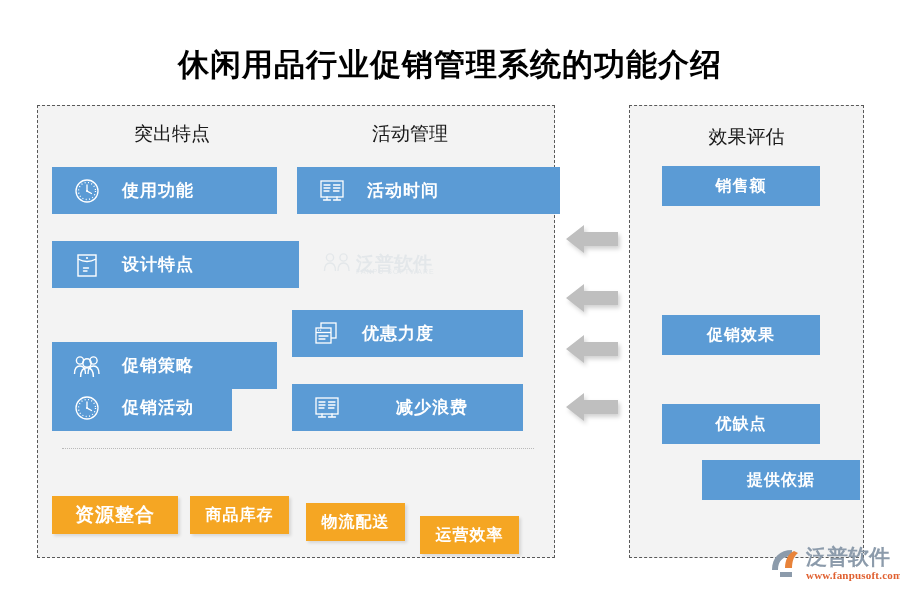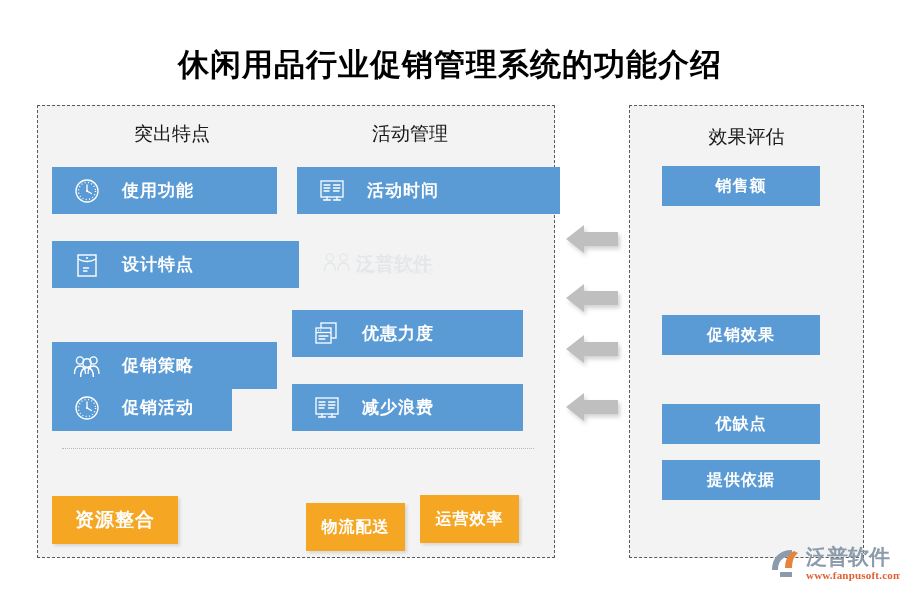--- a/index.html
+++ b/index.html
@@ -77,21 +77,21 @@
   .rbox .label { font-size: 16px; }
 
   
   .orangebox {
     position: absolute;
     background: #F5A623;
     display: flex; align-items: center; justify-content: center;
     color: #ffffff;
     font-family: "Liberation Serif", "DejaVu Serif", serif;
     font-weight: bold;
-    height: 48px;
+    height: 38px;
     box-shadow: 2px 2px 3px rgba(0,0,0,0.12);
   }
   .orangebox .label { white-space: nowrap; letter-spacing: 1px; }
 
   
   #sep-dotted {
     position: absolute;
     left: 62px; top: 448px; width: 472px; height: 0;
     border-top: 1px dotted #b9b9b9;
   }
@@ -233,21 +233,21 @@
         <rect x="3" y="8" width="15" height="15" fill="#5B9BD5"></rect>
         <path d="M3 12.5 H18"></path>
         <circle cx="5.6" cy="10.2" r="0.6" fill="#ffffff" stroke="none"></circle>
         <circle cx="7.6" cy="10.2" r="0.6" fill="#ffffff" stroke="none"></circle>
         <path d="M6 16 H15 M6 19 H12" stroke-linecap="round"></path>
       </svg>
     </span>
     <span class="label">优惠力度</span>
   </div>
 
-  <div class="bluebox fbox" style="left:292px; top:384px; width:231px;">
+  <div class="bluebox fbox" style="left:292px; top:384px; width:231px;gap:34px;">
     <span class="ico">
       <svg width="28" height="26" viewBox="0 0 28 26" fill="none" stroke="#ffffff" stroke-width="1.3">
         <rect x="3" y="3" width="22" height="16"></rect>
         <path d="M6 7 H12 M6 10 H12 M6 13 H11 M15.5 7 H22 M15.5 10 H22 M15.5 13 H21" stroke-linecap="round"></path>
         <path d="M9 19 V22 M5.5 22 H12.5 M19 19 V22 M15.5 22 H22.5" stroke-linecap="round"></path>
       </svg>
     </span>
     <span class="label">减少浪费</span>
   </div>
 
@@ -260,24 +260,27 @@
     </svg>
     <span class="wm-text">泛普软件</span>
     <span class="wm-sub">FANPU SOFTWARE</span>
   </div>
 
   <div id="sep-dotted"></div>
 
   <div class="orangebox" style="left:52px; top:496px; width:126px;">
     <span class="label" style="font-size:19px;">资源整合</span>
   </div>
+  <div class="orangebox" style="left:190px; top:496px; width:99px;">
+    <span class="label" style="font-size:16px;">商品库存</span>
+  </div>
   <div class="orangebox" style="left:306px; top:494px; width:99px;margin-top:9px;">
     <span class="label" style="font-size:16px;">物流配送</span>
   </div>
-  <div class="orangebox" style="left:420px; top:495px; width:99px;">
+  <div class="orangebox" style="left:420px; top:516px; width:99px;">
     <span class="label" style="font-size:16px;">运营效率</span>
   </div>
 
   <div class="arrow" style="left:566px; top:222px;">
     <svg width="52" height="34" viewBox="0 0 52 34">
         <path d="M0 17 L18 3 L18 10 L52 10 L52 24 L18 24 L18 31 Z" fill="#BFBFBF"></path>
       </svg>
   </div>
   <div class="arrow" style="left:566px; top:281px;">
     <svg width="52" height="34" viewBox="0 0 52 34">
@@ -301,21 +304,21 @@
 
   <div class="bluebox rbox" style="top:166px;">
     <span class="label">销售额</span>
   </div>
   <div class="bluebox rbox" style="top:315px;">
     <span class="label">促销效果</span>
   </div>
   <div class="bluebox rbox" style="top:404px;">
     <span class="label">优缺点</span>
   </div>
-  <div class="bluebox rbox" style="top:460px;">
+  <div class="bluebox rbox" style="top:460px;margin-left:40px;">
     <span class="label">提供依据</span>
   </div>
 
   <div id="logo">
     <svg class="logo-mark" viewBox="0 0 34 30">
       <path d="M2 22 C2 9 10 2 22 2 L22 8 C13 8 8 13 8 22 Z" fill="#8c9bab"></path>
       <path d="M24 3 C18 6 15 12 15 20 L22 20 C22 13 24 8 28 5 Z" fill="#e8833a"></path>
       <path d="M10 24 L22 24 L22 29 L10 29 Z" fill="#8c9bab"></path>
     </svg>
     <div class="logo-col">

